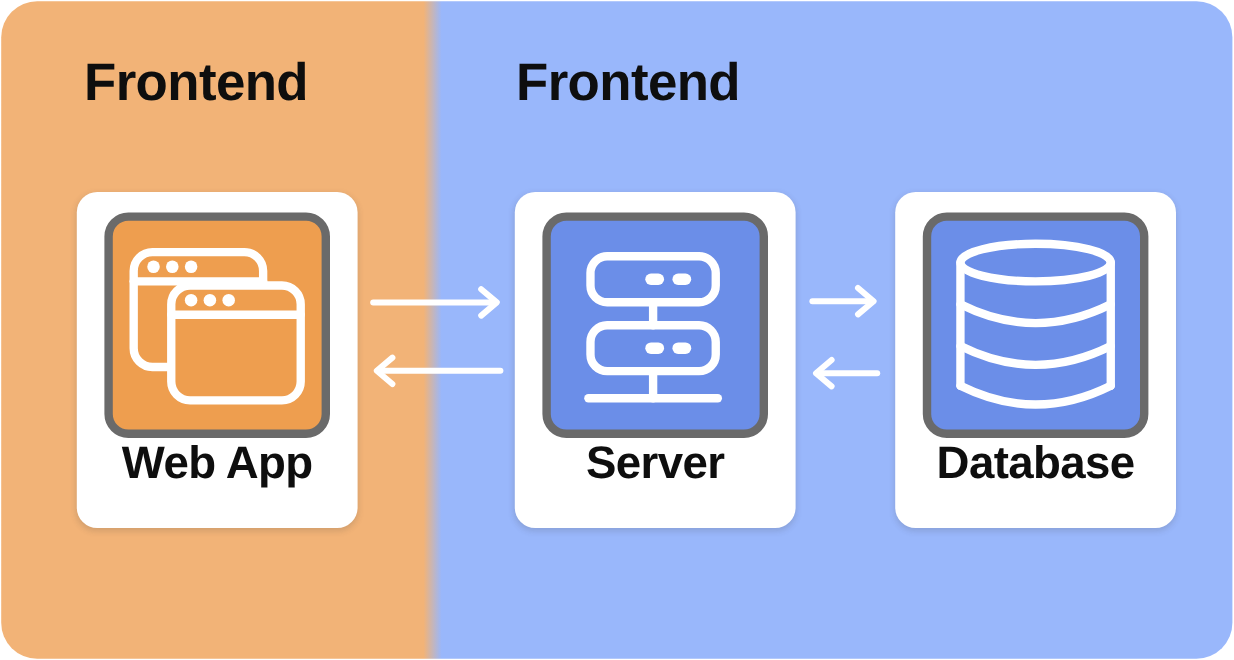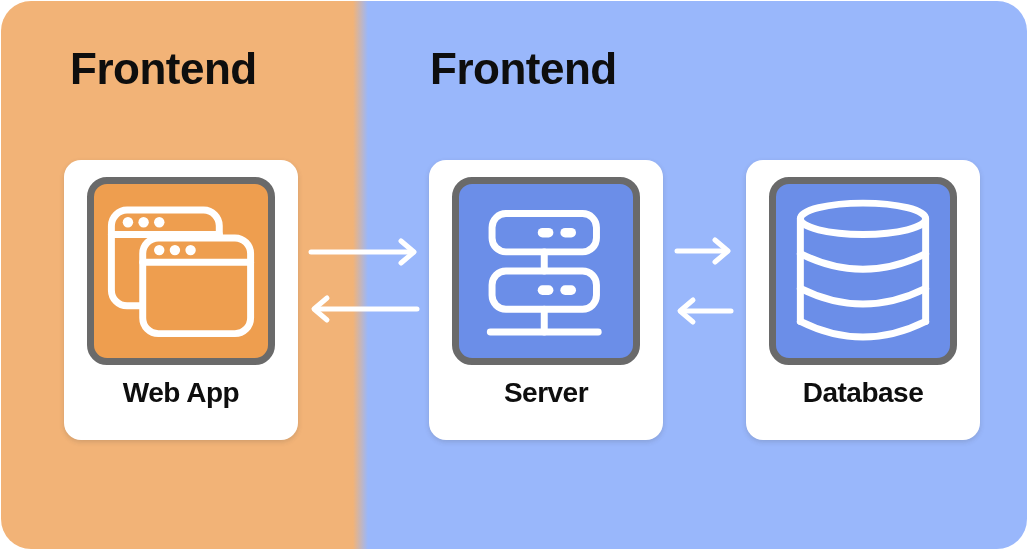--- a/index.html
+++ b/index.html
@@ -65,22 +65,22 @@
     border: 7px solid var(--icon-border, #6A6A6A);
     border-radius: 20px;
     box-sizing: content-box;
     overflow: hidden;
   }
   .iconbox-orange { background: var(--webapp-icon-bg, #EE9E4F); }
   .iconbox-blue   { background: var(--backend-icon-bg, #6B8EE8); }
   .iconbox svg { display: block; width: 174px; height: 174px; }
 
   .node-label {
-    margin-top: 12px;
-    font-size: 28px;
+    margin-top: 0;
+    font-size: 38px;
     font-weight: bold;
     color: var(--label-text, #0e0e0e);
     letter-spacing: -0.5px;
     line-height: 1.15;
     white-space: nowrap;
   }
 
   .arrow { position: absolute; }
   .arrow svg { display: block; }
   .arrow-flip svg { transform: scaleX(-1); }

